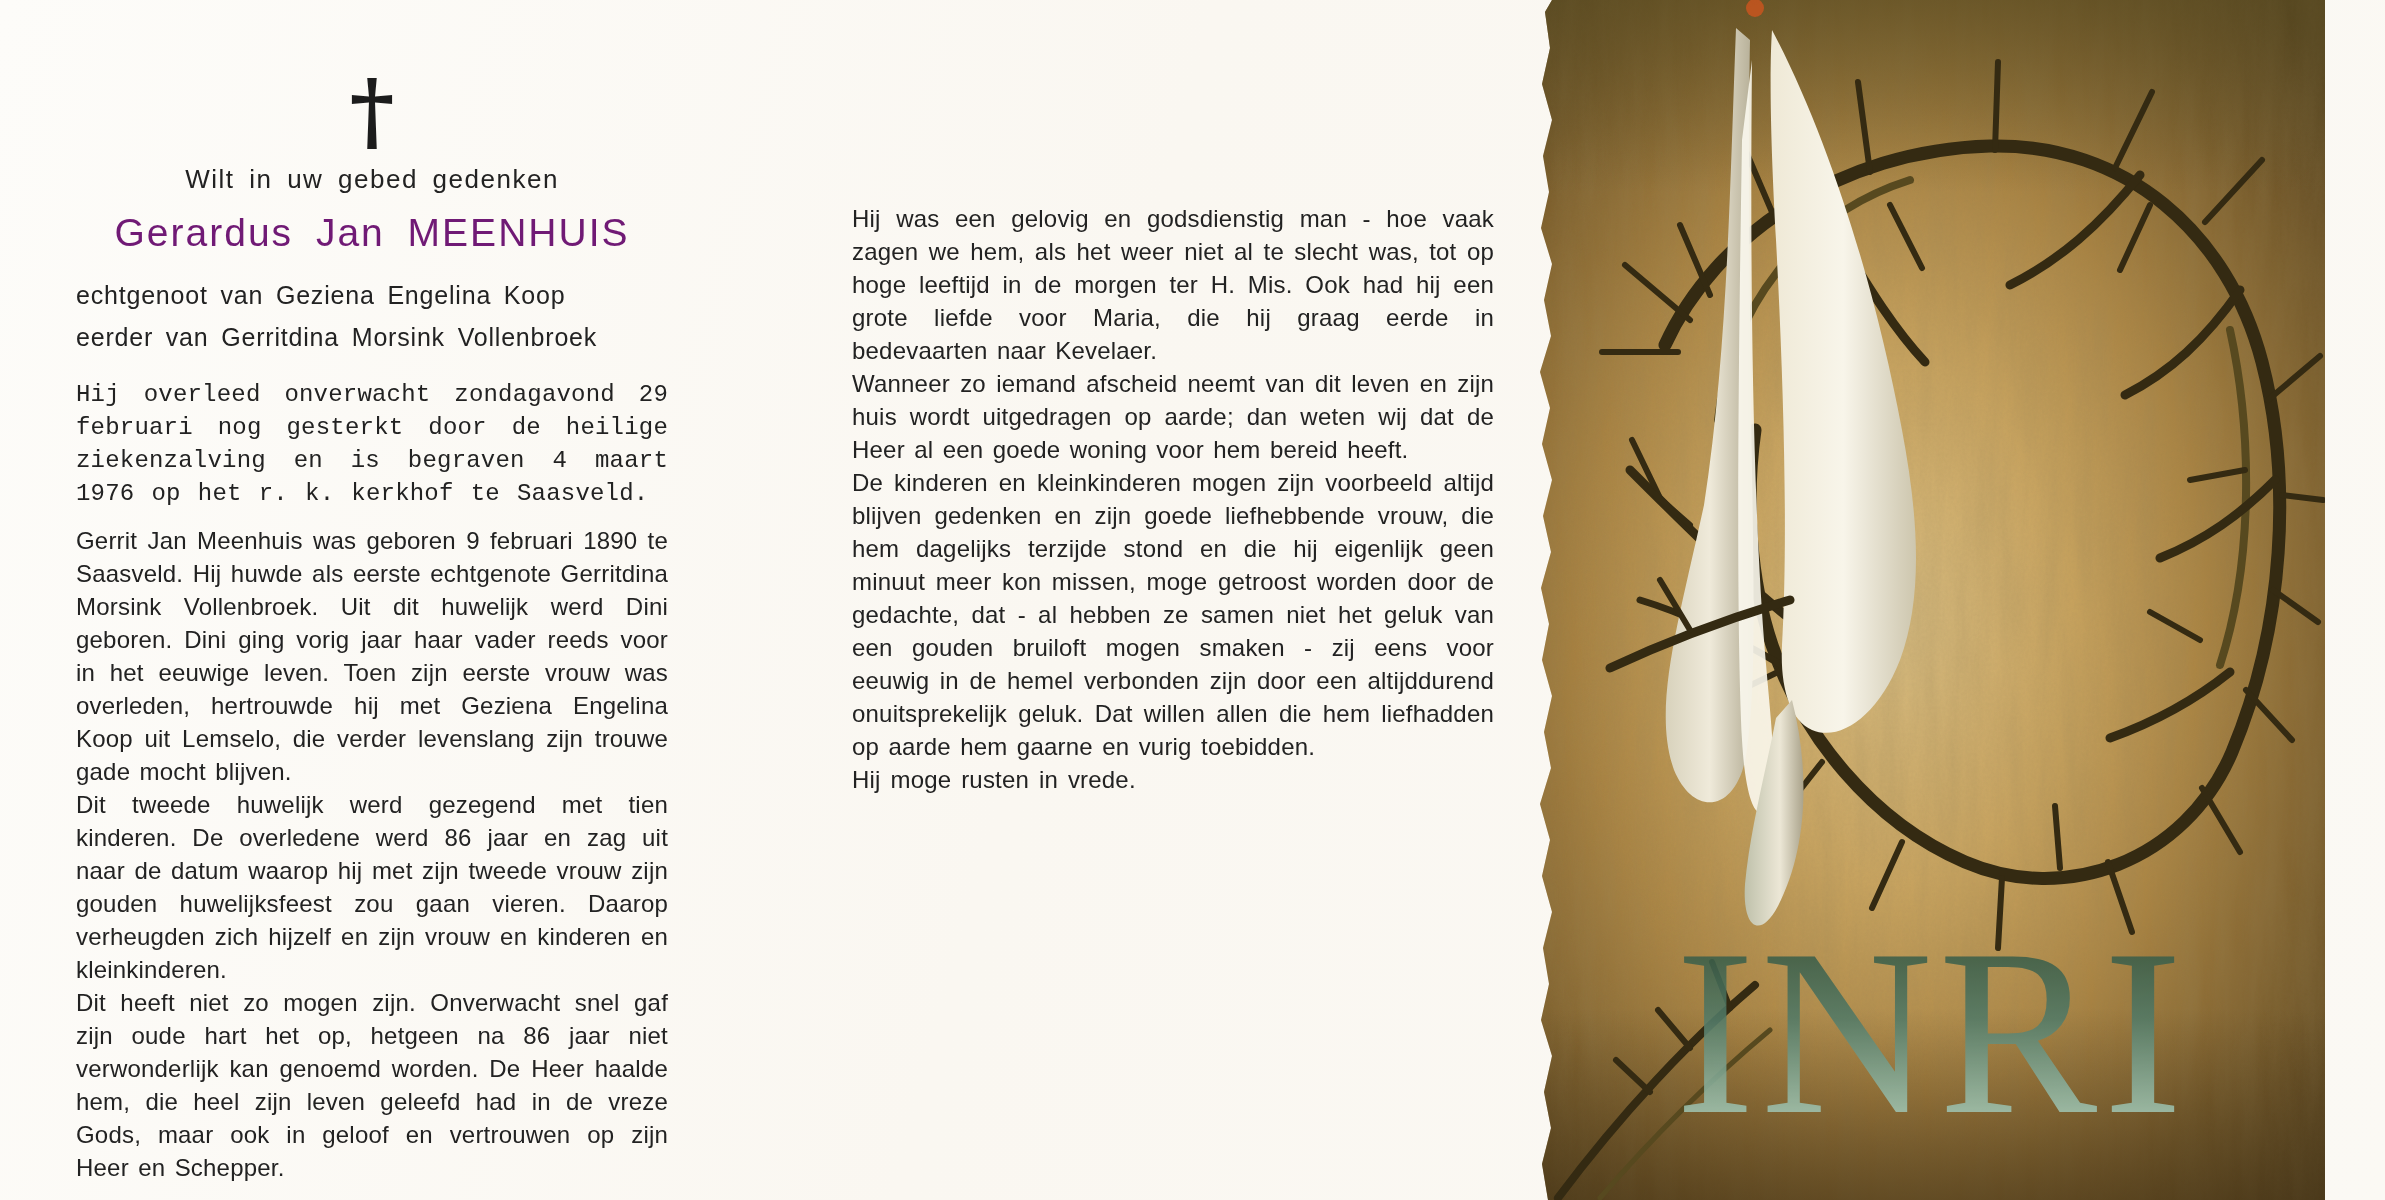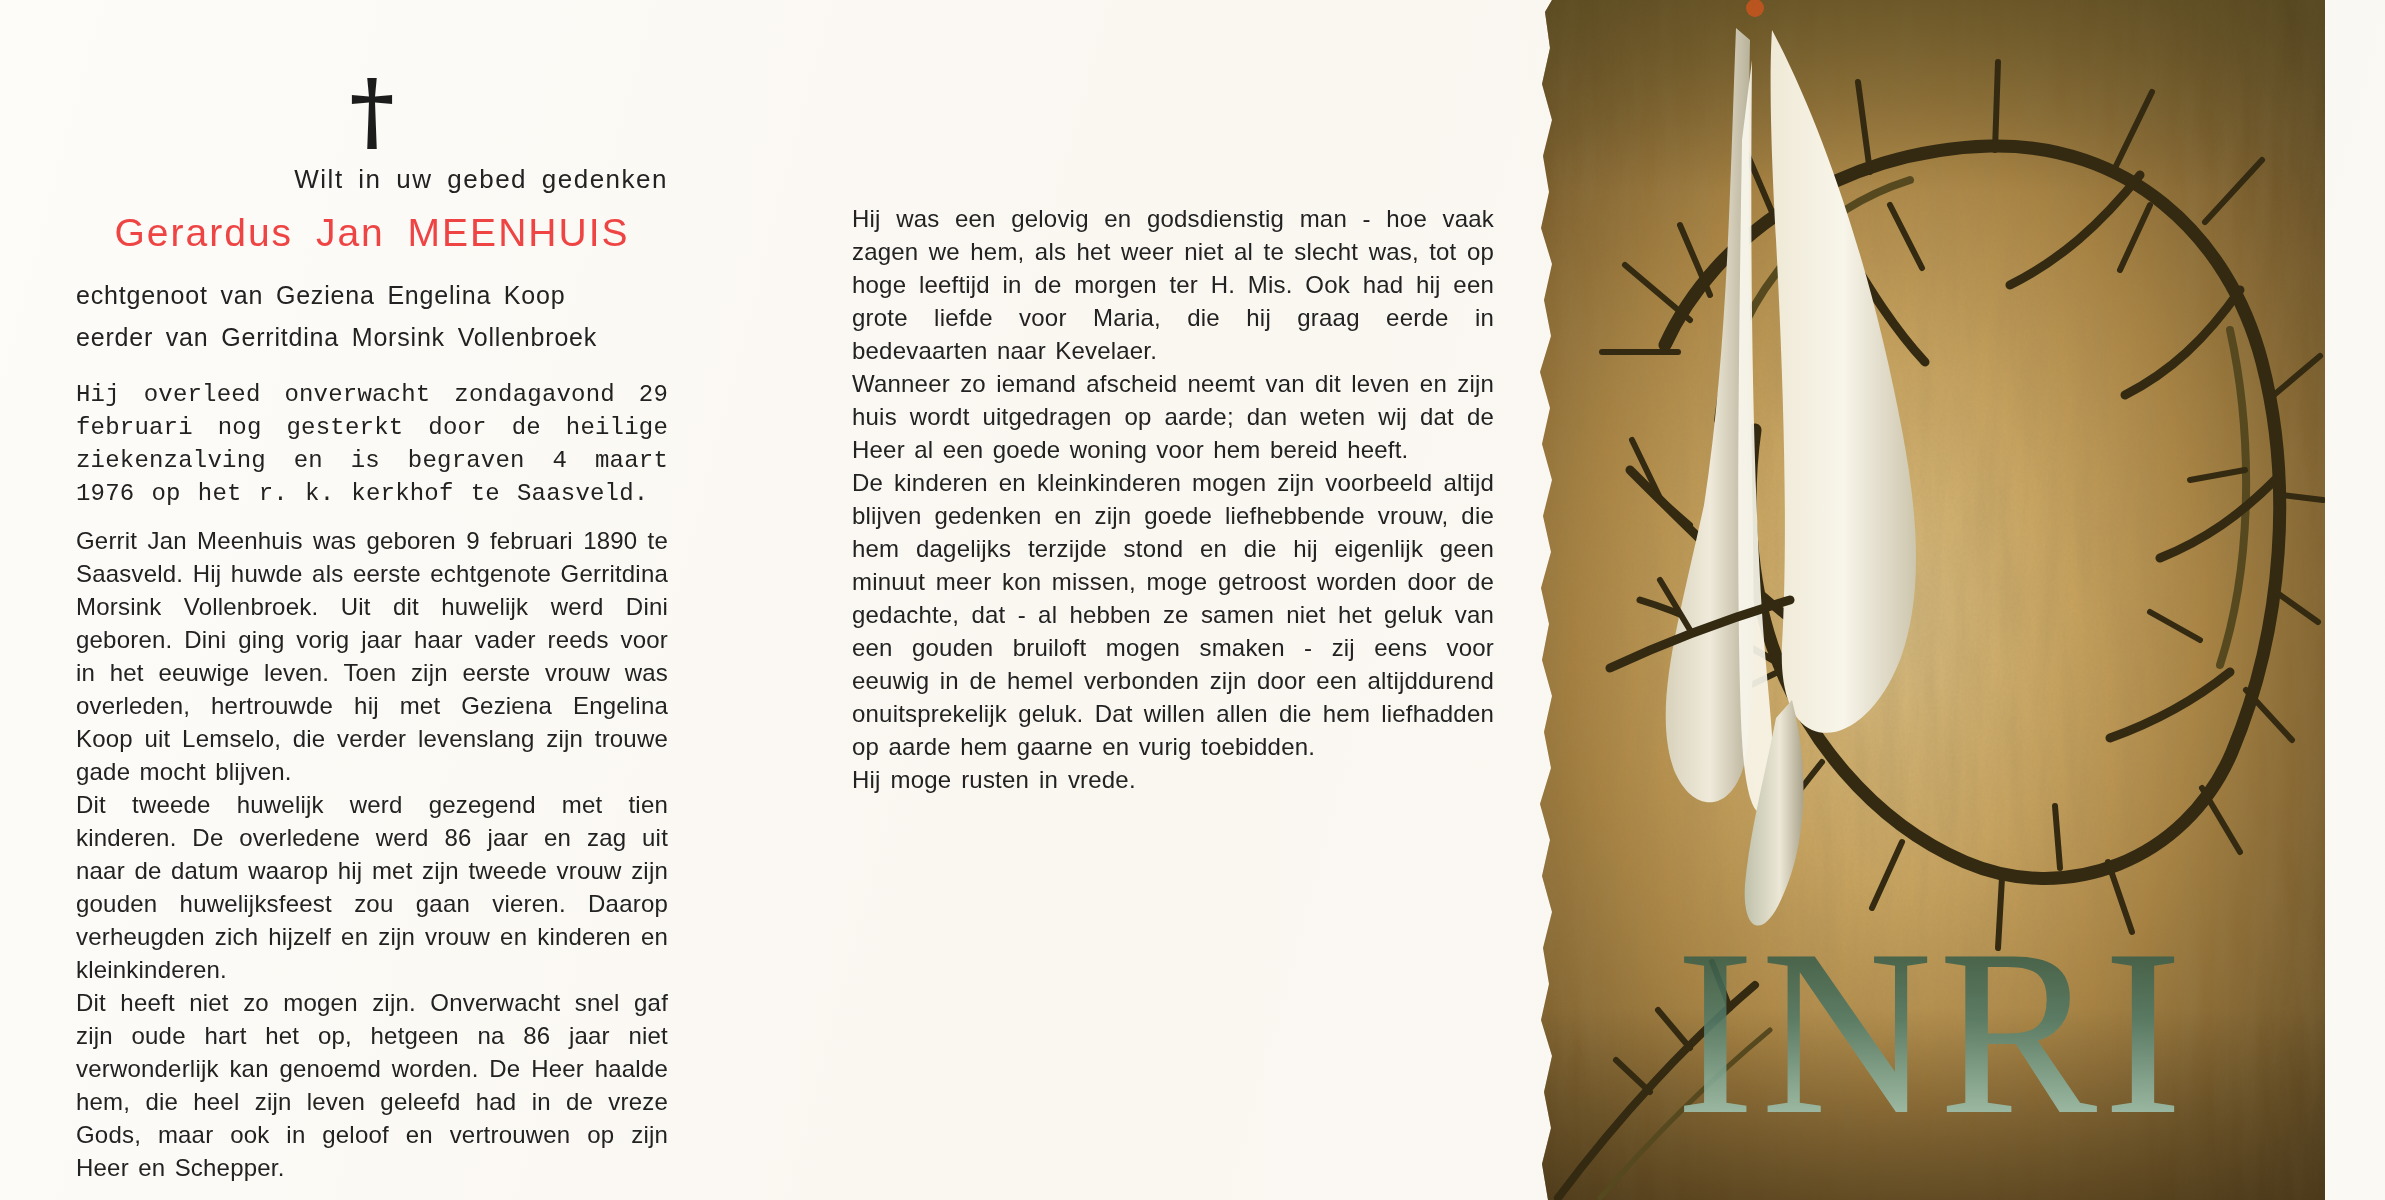--- a/index.html
+++ b/index.html
@@ -14,26 +14,26 @@
   
   .left-panel{
     position:absolute;left:76px;top:0;width:592px;height:1200px;
   }
   .cross{
     text-align:center;margin-top:70px;
     font-family:"DejaVu Serif","Liberation Serif",serif;
     font-size:86px;line-height:.95;font-weight:bold;color:#1c1c1c;
   }
   .intro-line{
-    text-align:right;margin-top:12px;font-size:26px;letter-spacing:1.5px;
+    text-align:center;margin-top:12px;font-size:26px;letter-spacing:1.5px;
     word-spacing:6px;color:#222;
   }
   .deceased-name{
     text-align:center;margin-top:16px;font-size:39px;letter-spacing:2px;
-    word-spacing:10px;font-weight:400;color:#ef4444;
+    word-spacing:10px;font-weight:400;color:#701a75;
   }
   .spouse-line{
     text-align:left;font-size:25px;letter-spacing:.8px;word-spacing:5px;color:#222;
   }
   .spouse-line.first{margin-top:26px;}
   .spouse-line.second{margin-top:13px;}
   .body-par{
     margin:0;font-size:24px;line-height:33px;letter-spacing:.2px;
     word-spacing:2.5px;text-align:justify;color:#222;
   }

